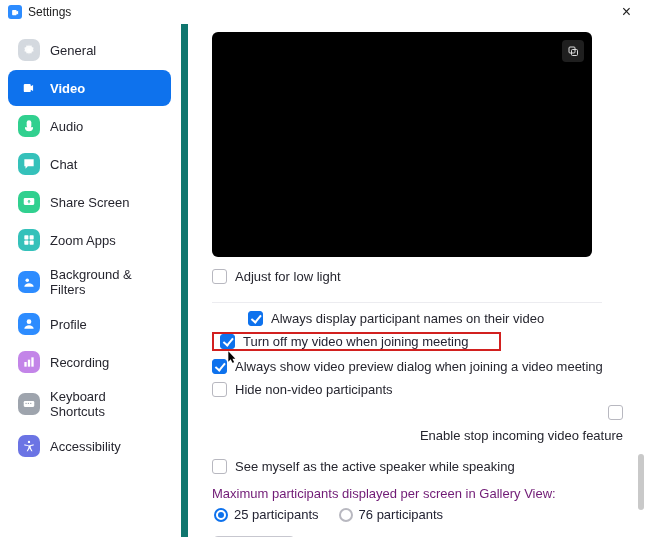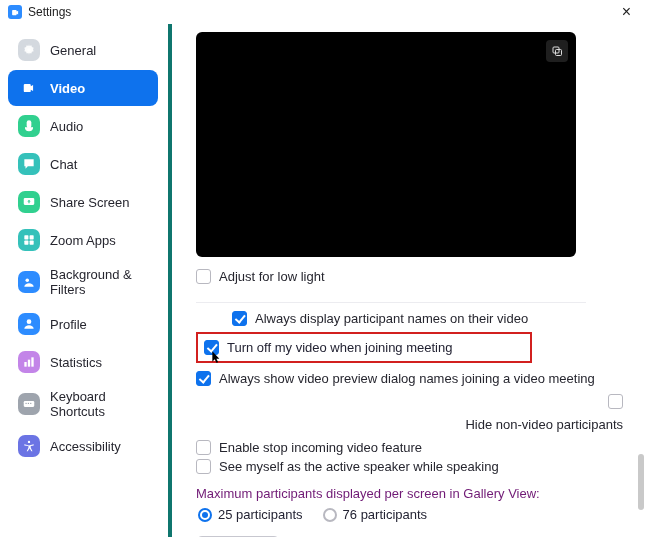--- a/index.html
+++ b/index.html
@@ -36,23 +36,23 @@
     line-height: 1;
     padding: 2px 8px;
     cursor: pointer;
     color: #222;
   }
   .body {
     display: flex;
     height: calc(100% - 24px);
   }
   .sidebar {
-    width: 172px;
+    width: 188px;
     padding: 8px 10px 8px 8px;
-    border-right: 4px solid #0f766e;
+    border-right: 7px solid #0f766e;
     overflow: visible;
   }
   .side-item {
     display: flex;
     align-items: center;
     gap: 10px;
     padding: 7px 10px;
     border-radius: 8px;
     cursor: pointer;
     color: #26262f;
@@ -160,23 +160,23 @@
     border-radius: 50%;
   }
   .divider {
     height: 1px;
     background: #ececf0;
     margin: 18px 0 8px 0;
     width: 390px;
   }
   .highlight-box {
     border: 2px solid #d2201f;
-    padding: 6px 6px;
+    padding: 0 6px;
     margin-top: 6px;
-    width: 336px;
+    width: 289px;
     display: flex;
     align-items: center;
     gap: 8px;
     position: relative;
   }
   .cursor {
     position: absolute;
     left: 12px;
     top: 14px;
     width: 14px; height: 18px;
@@ -299,21 +299,21 @@
         <span class="label">Profile</span>
       </div>
       <div class="side-item">
         <span class="icon" style="background: rgb(195, 133, 232); color: rgb(255, 255, 255);">
           <svg viewBox="0 0 24 24">
             <rect x="4" y="12" width="4" height="8" fill="#fff"></rect>
             <rect x="10" y="8" width="4" height="12" fill="#fff"></rect>
             <rect x="16" y="4" width="4" height="16" fill="#fff"></rect>
           </svg>
         </span>
-        <span class="label">Statistics</span>
+        <span class="label">Recording</span>
       </div>
       <div class="side-item">
         <span class="icon" style="background: rgb(158, 164, 173); color: rgb(255, 255, 255);">
           <svg viewBox="0 0 24 24">
             <rect x="3" y="7" width="18" height="10" rx="2" fill="#fff"></rect>
             <rect x="6" y="10" width="2" height="2" fill="#9ea4ad"></rect>
             <rect x="10" y="10" width="2" height="2" fill="#9ea4ad"></rect>
             <rect x="14" y="10" width="2" height="2" fill="#9ea4ad"></rect>
           </svg>
         </span>
@@ -354,31 +354,31 @@
         </div>
         <div class="highlight-box">
           <span class="chk checked"></span>
           <span>Turn off my video when joining meeting</span>
           <svg viewBox="0 0 24 24" class="cursor">
             <path fill="#000" d="M4 2l0 18 4-4 3 6 3-1-3-6 5 0z"></path>
           </svg>
         </div>
         <div class="row" style="margin-top: 8px;">
           <span class="chk checked"></span>
-          <span>Always show video preview dialog names joining a video meeting</span>
+          <span>Always show video preview dialog when joining a video meeting</span>
+        </div>
+        <div class="row" style="margin-top: 8px;">
+          <span class="chk"></span>
+          <span>Hide non-video participants</span>
         </div>
         <div class="row" style="margin-top: 8px; flex-direction: column;">
           <span class="chk"></span>
-          <span>Hide non-video participants</span>
-        </div>
-        <div class="row" style="margin-top: 8px;">
-          <span class="chk"></span>
           <span>Enable stop incoming video feature</span>
         </div>
-        <div class="row" style="margin-top: 4px;">
+        <div class="row" style="margin-top: 16px;">
           <span class="chk"></span>
           <span>See myself as the active speaker while speaking</span>
         </div>
       </div>
 
     <div class="section-text">Maximum participants displayed per screen in Gallery View:</div>
 
     <div class="radio-row" id="radios">
         <span class="opt">
           <span class="radio selected"></span>

